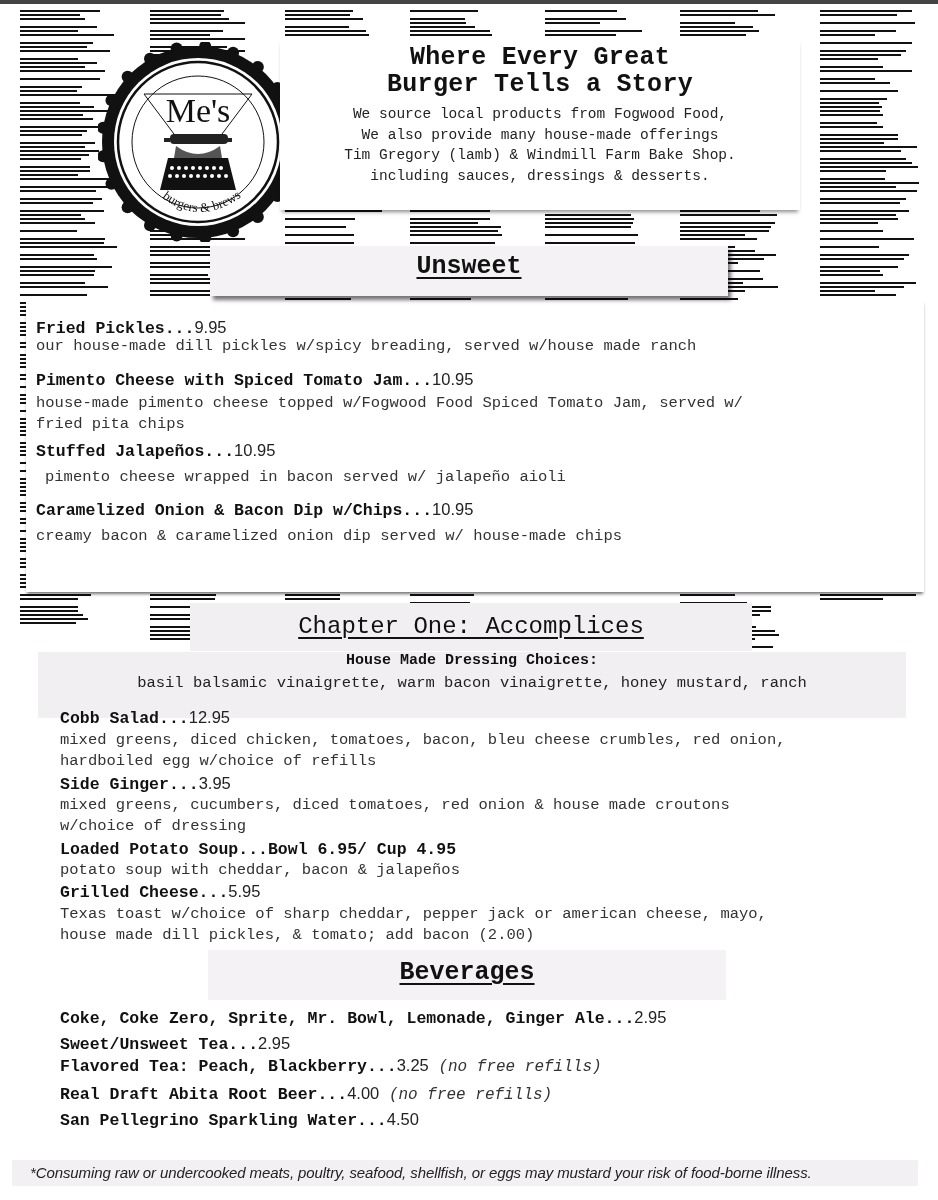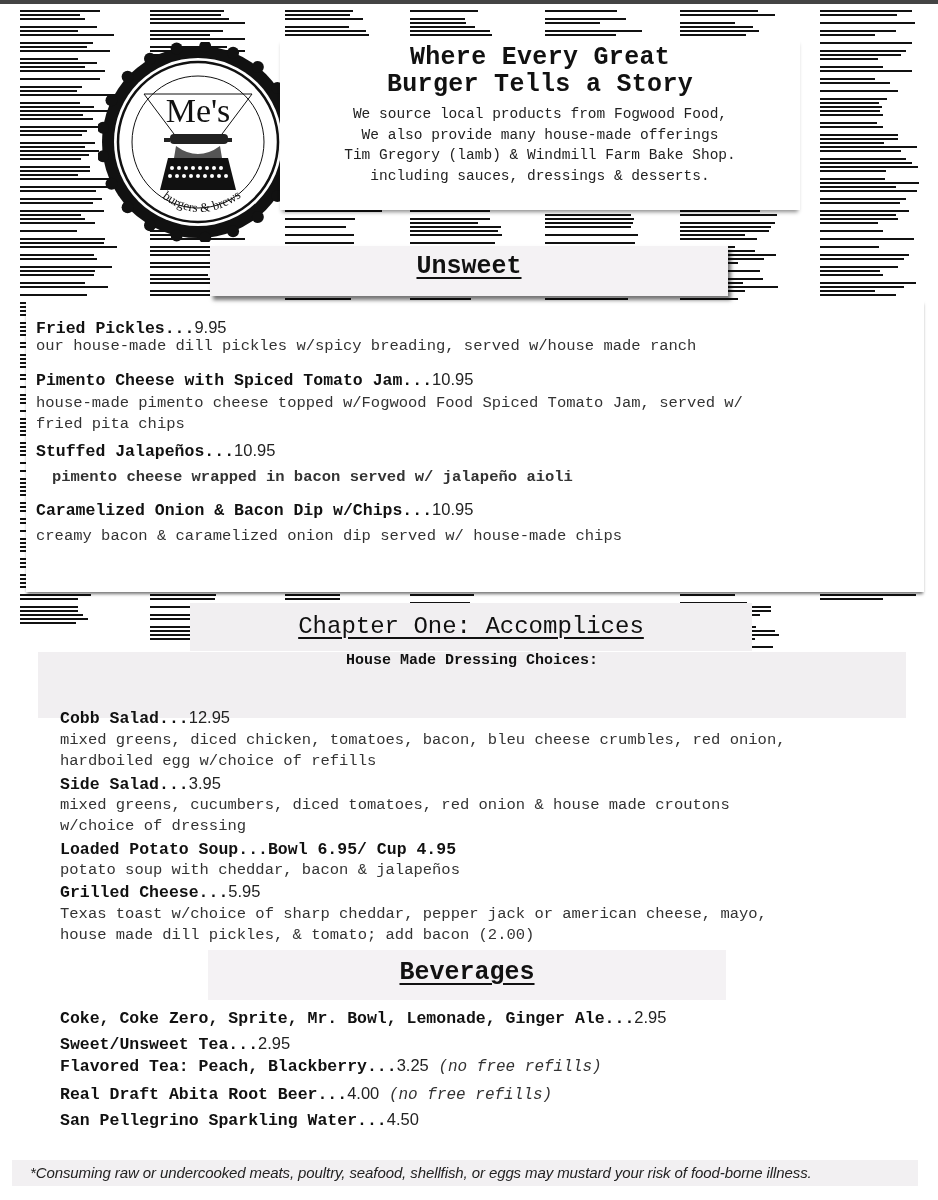--- a/index.html
+++ b/index.html
@@ -1538,43 +1538,44 @@
 
 <div class="abs" style="left:36px; top:370px;">
   <span class="item-name">Pimento Cheese with Spiced Tomato Jam...</span><span class="item-price">10.95</span>
 </div>
 <div class="abs item-desc" style="left:36px; top:394px;">house-made pimento cheese topped w/Fogwood Food Spiced Tomato Jam, served w/</div>
 <div class="abs item-desc" style="left:36px; top:415px;">fried pita chips</div>
 
 <div class="abs" style="left:36px; top:441px;">
   <span class="item-name">Stuffed Jalapeños...</span><span class="item-price">10.95</span>
 </div>
-<div class="abs item-desc" style="left:52px; top:468px;font-weight:bold;">pimento cheese wrapped in bacon served w/ jalapeño aioli</div>
+<div class="abs item-desc" style="left:45px; top:468px;">pimento cheese wrapped in bacon served w/ jalapeño aioli</div>
 
 <div class="abs" style="left:36px; top:500px;">
   <span class="item-name">Caramelized Onion &amp; Bacon Dip w/Chips...</span><span class="item-price">10.95</span>
 </div>
 <div class="abs item-desc" style="left:36px; top:527px;">creamy bacon &amp; caramelized onion dip served w/ house-made chips</div>
 
 <div class="panel" style="left:190px; top:603px; width:562px; height:48px; background:#f1eff1;">
   <div class="section-title" style="top:10px; font-size:24px; font-weight:normal;">Chapter One: Accomplices</div>
 </div>
 <div class="dressing-bar">
   <div class="dressing-title">House Made Dressing Choices:</div>
+  <div class="dressing-list">basil balsamic vinaigrette, warm bacon vinaigrette, honey mustard, ranch</div>
 </div>
 <div class="panel" style="left:52px; top:718px; width:866px; height:230px;"></div>
 
 <div class="abs" style="left:60px; top:708px;">
   <span class="item-name">Cobb Salad...</span><span class="item-price">12.95</span>
 </div>
 <div class="abs item-desc" style="left:60px; top:731px;">mixed greens, diced chicken, tomatoes, bacon, bleu cheese crumbles, red onion,</div>
 <div class="abs item-desc" style="left:60px; top:752px;">hardboiled egg w/choice of refills</div>
 
 <div class="abs" style="left:60px; top:774px;">
-  <span class="item-name">Side Salad...</span><span class="item-price">3.95</span>
+  <span class="item-name">Side Ginger...</span><span class="item-price">3.95</span>
 </div>
 <div class="abs item-desc" style="left:60px; top:796px;">mixed greens, cucumbers, diced tomatoes, red onion &amp; house made croutons</div>
 <div class="abs item-desc" style="left:60px; top:817px;">w/choice of dressing</div>
 
 <div class="abs" style="left:60px; top:839px;">
   <span class="item-name">Loaded Potato Soup...Bowl 6.95/ Cup 4.95</span><span class="item-price"></span>
 </div>
 <div class="abs item-desc" style="left:60px; top:861px;">potato soup with cheddar, bacon &amp; jalapeños</div>
 
 <div class="abs" style="left:60px; top:882px;">

